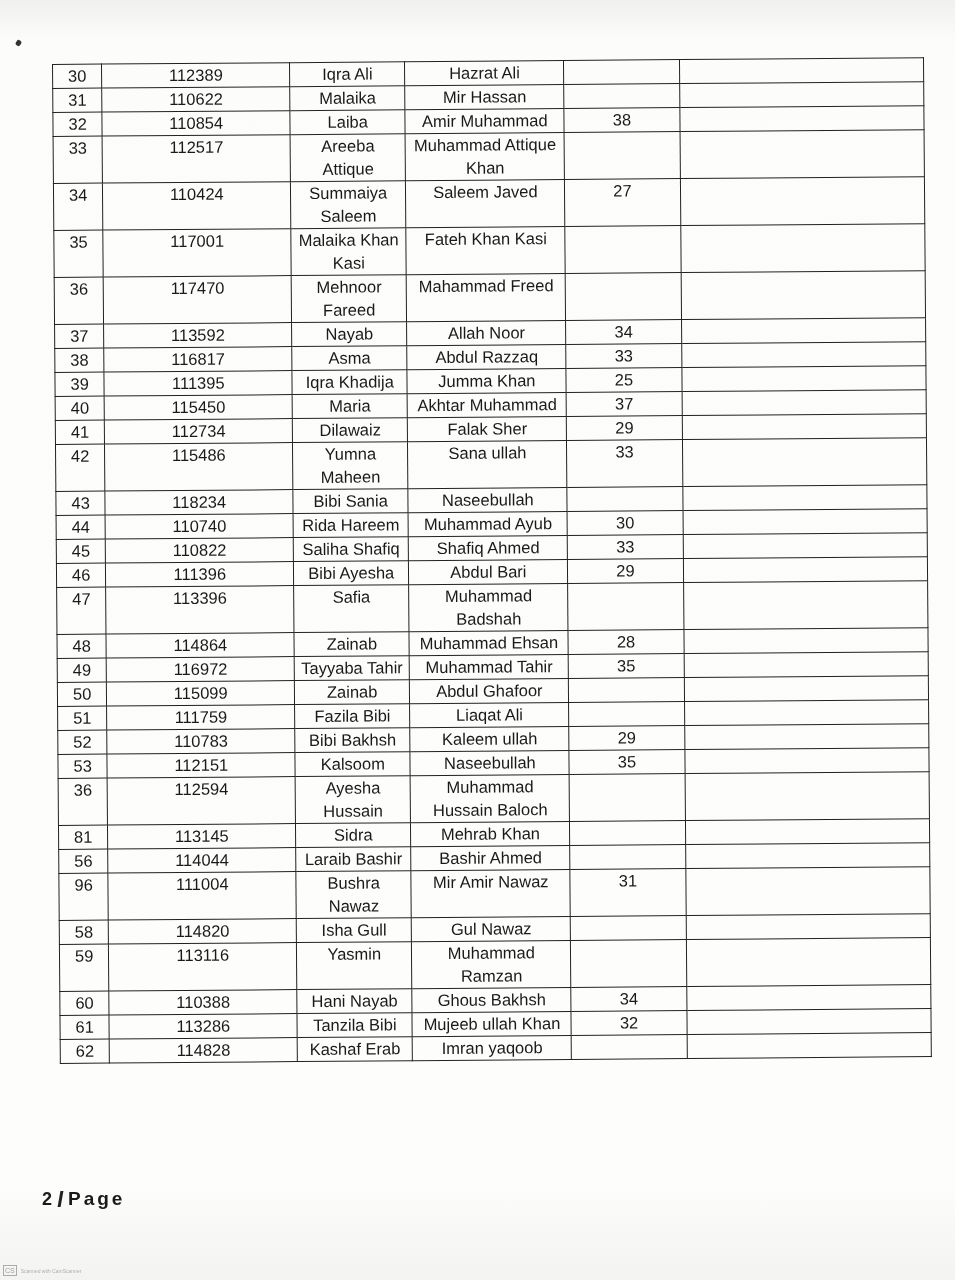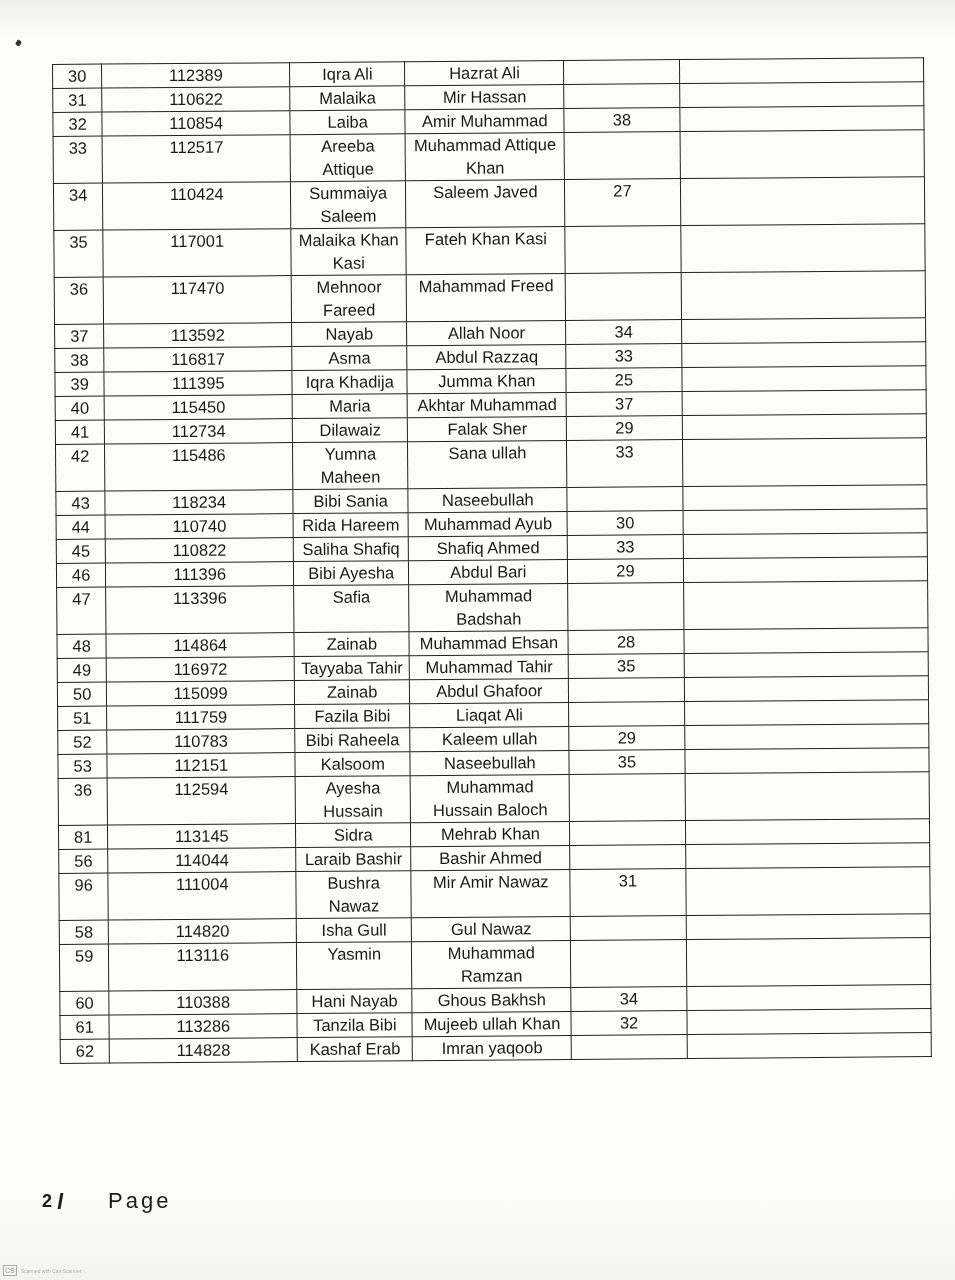--- a/index.html
+++ b/index.html
@@ -33,21 +33,21 @@
   .c3 { width: 112px; }
   .c4 { width: 155px; }
   .c5 { width: 112px; }
   .c6 { width: 238px; }
   .footer {
     position: absolute; left: 42px; top: 1188px;
     font-size: 18px; font-weight: bold; letter-spacing: 1px;
     display: flex; align-items: center; gap: 6px;
   }
   .footer .bar { display: inline-block; width: 3px; height: 16px; background: #222; transform: skewX(-10deg); }
-  .footer .page-word { font-weight: normal; letter-spacing: 3px; font-size: 22px; margin-left: 40px; }
+  .footer .page-word { font-weight: bold; letter-spacing: 3px; font-size: 19px; }
   .scanner {
     position: absolute; left: 3px; bottom: 4px;
     display: flex; align-items: center; gap: 4px; opacity: 0.45;
   }
   .scanner .cs-logo {
     border: 1px solid #555; font-size: 7px; padding: 0 1px; color: #333; line-height: 9px;
   }
   .scanner .cs-text { font-size: 5px; color: #555; }
 </style>
 </head>
@@ -238,21 +238,21 @@
         <td class="sn">51</td>
         <td class="id">111759</td>
         <td class="name">Fazila Bibi</td>
         <td class="father">Liaqat Ali</td>
         <td class="score"></td>
         <td class="blank"></td>
       </tr>
       <tr>
         <td class="sn">52</td>
         <td class="id">110783</td>
-        <td class="name">Bibi Raheela</td>
+        <td class="name">Bibi Bakhsh</td>
         <td class="father">Kaleem ullah</td>
         <td class="score">29</td>
         <td class="blank"></td>
       </tr>
       <tr>
         <td class="sn">53</td>
         <td class="id">112151</td>
         <td class="name">Kalsoom</td>
         <td class="father">Naseebullah</td>
         <td class="score">35</td>

